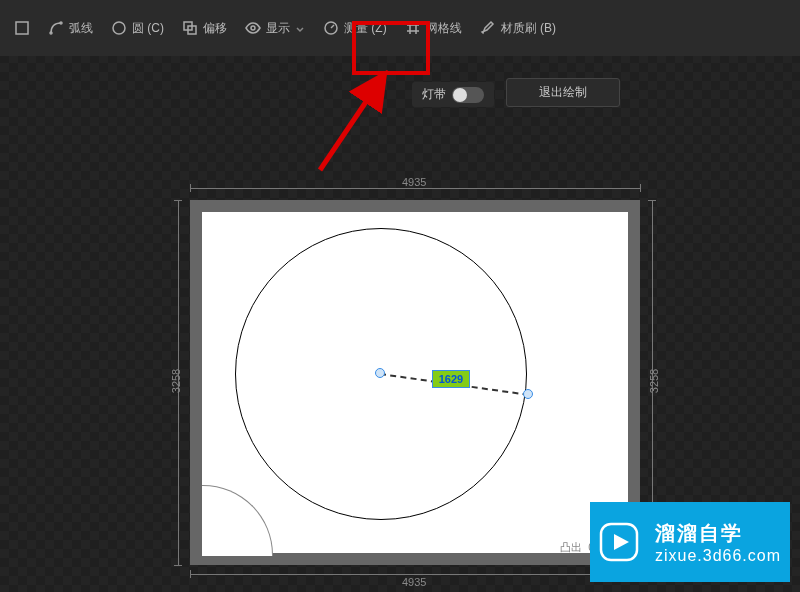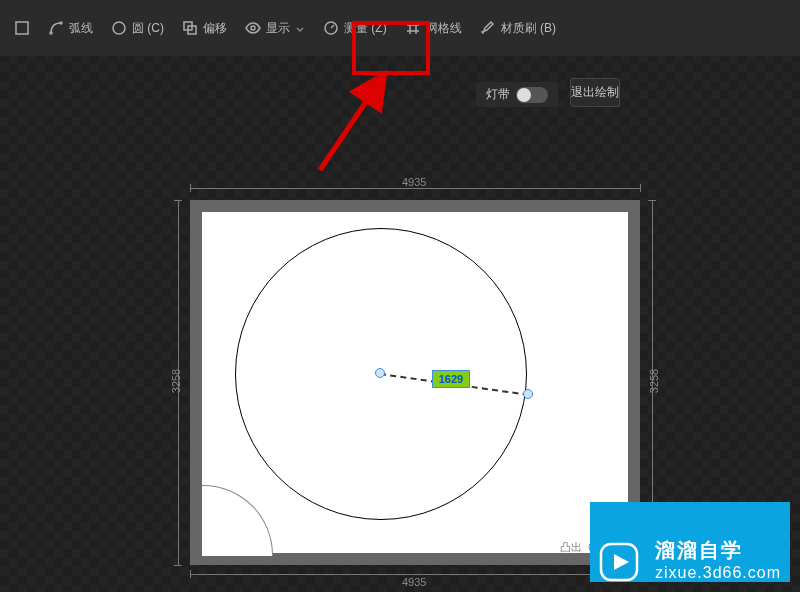--- a/index.html
+++ b/index.html
@@ -9,40 +9,40 @@
 .ico{width:16px;height:16px;display:inline-flex;align-items:center;justify-content:center;flex-shrink:0}
 .ico svg{width:16px;height:16px;stroke:#aaa;fill:none;stroke-width:1.5}
 .chev{width:10px;height:10px}
 .chev svg{width:10px;height:10px;stroke:#888;fill:none;stroke-width:1.5}
 .red-box{position:absolute;border:4px solid #d00;top:21px;left:352px;width:70px;height:46px;z-index:20;pointer-events:none}
 .arrow{position:absolute;top:70px;left:310px;z-index:20;pointer-events:none}
 .secondary{position:absolute;top:78px;right:180px;display:flex;align-items:flex-end;gap:12px;z-index:10}
 .toggle-group{display:flex;align-items:center;gap:6px;background:#2b2b2b;padding:4px 10px;border-radius:3px}
 .toggle{width:32px;height:16px;background:#555;border-radius:8px;position:relative}
 .toggle::after{content:"";position:absolute;width:14px;height:14px;background:#ddd;border-radius:50%;top:1px;left:1px}
-.exit-btn{background:#2b2b2b;color:#ccc;border:1px solid #444;padding:5px 0;border-radius:3px;cursor:pointer;font-size:12px}
+.exit-btn{background:#2b2b2b;color:#ccc;border:1px solid #444;padding:5px 32px;border-radius:3px;cursor:pointer;font-size:12px}
 .canvas-area{position:absolute;top:170px;left:170px;width:490px;height:410px}
 .room{position:absolute;top:30px;left:20px;width:450px;height:365px;background:#fff}
 .wall{position:absolute;background:#666}
 .wall.top{top:30px;left:20px;width:450px;height:12px}
 .wall.bottom{top:383px;left:20px;width:450px;height:12px}
 .wall.left{top:30px;left:20px;width:12px;height:365px}
 .wall.right{top:30px;left:458px;width:12px;height:365px}
 .door-arc{position:absolute;top:315px;left:32px;width:70px;height:70px;border:1px solid #888;border-radius:0 70px 0 0;border-left:none;border-bottom:none;background:#fff}
 .dim-line{position:absolute;border-top:1px solid #777}
 .dim-line.v{border-top:none;border-left:1px solid #777;width:0}
 .dim-txt{position:absolute;color:#888;font-size:11px;white-space:nowrap}
 .dim-tick{position:absolute;width:0;height:8px;border-left:1px solid #777}
 .dim-tick.h{width:8px;height:0;border-left:none;border-top:1px solid #777}
 .circle{position:absolute;border:1.5px solid #000;border-radius:50%}
 .radius-line{position:absolute;border-top:2px dashed #333;transform-origin:left center}
 .handle{position:absolute;width:8px;height:8px;border:1px solid #3a8ee6;background:#cfe4f8;border-radius:50%;transform:translate(-50%,-50%)}
 .radius-input{position:absolute;width:36px;height:16px;border:1px solid #3a8ee6;background:#84cc16;color:#0055d4;font-size:11px;text-align:center;line-height:16px;font-weight:bold}
 .extrude{position:absolute;color:#888;font-size:11px}
-.watermark{position:absolute;bottom:10px;right:10px;width:200px;height:80px;background:#0aa4e0;display:flex;align-items:flex-end;justify-content:center;gap:16px;z-index:30}
+.watermark{position:absolute;bottom:10px;right:10px;width:200px;height:80px;background:#0aa4e0;display:flex;align-items:center;justify-content:center;gap:16px;z-index:30}
 .wm-icon{width:40px;height:40px}
 .wm-text{display:flex;flex-direction:column;color:#fff}
 .wm-main{font-size:20px;font-weight:bold;letter-spacing:2px}
 .wm-sub{font-size:16px;letter-spacing:1px}
 </style>
 </head>
 <body>
 
 <div class="diamond-bg"></div>
 

